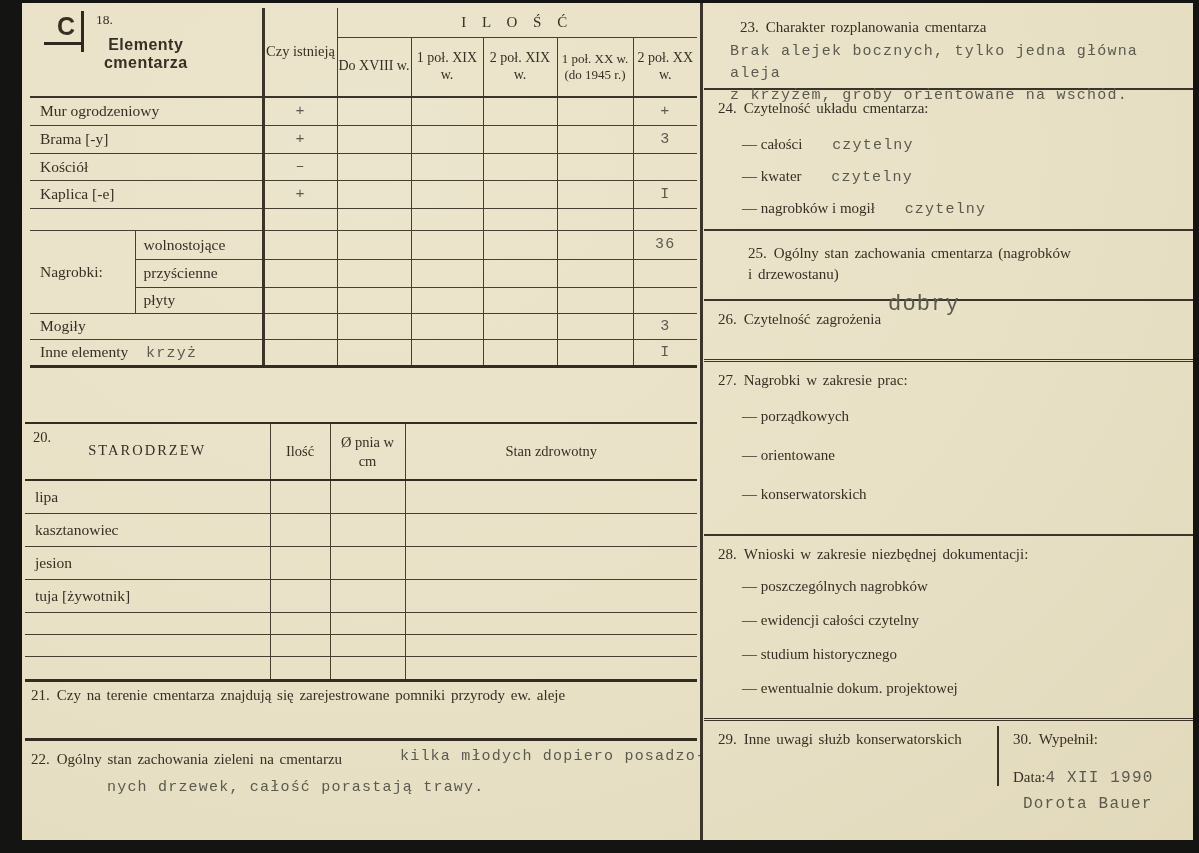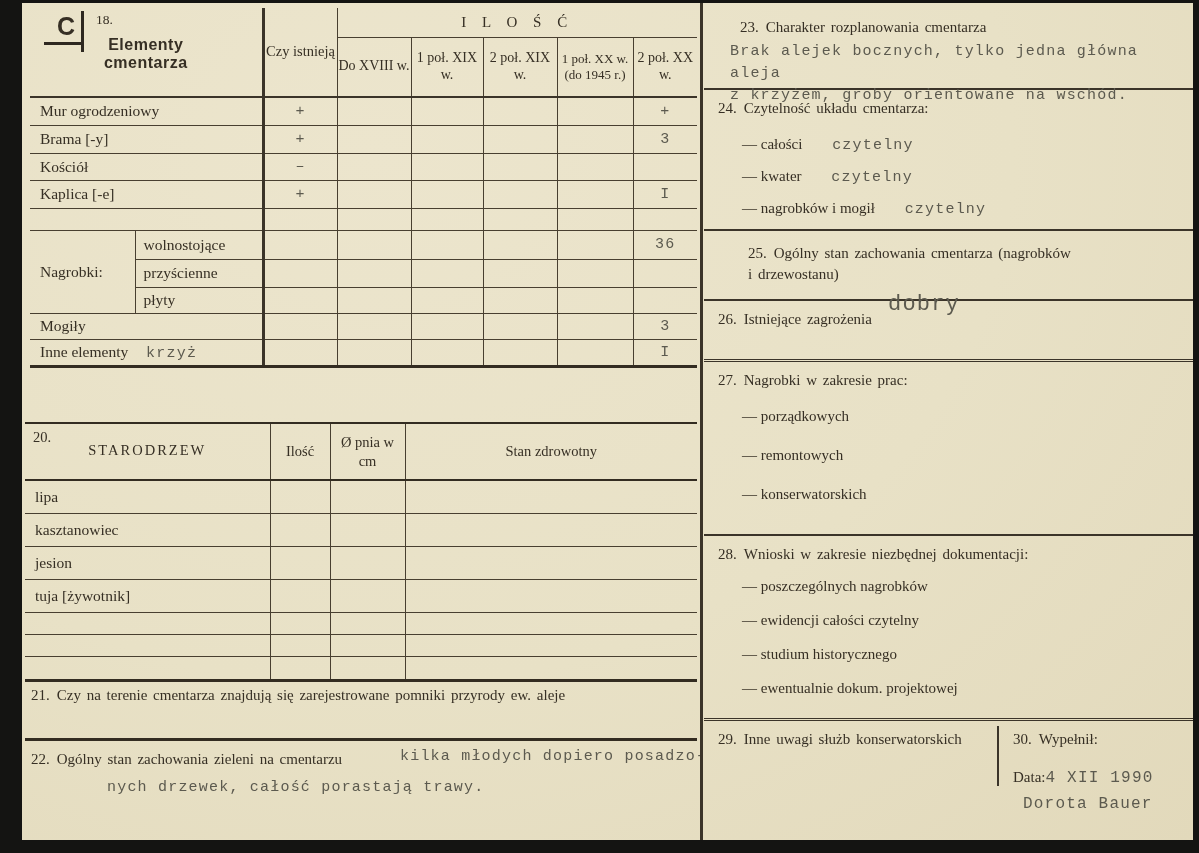--- a/index.html
+++ b/index.html
@@ -369,31 +369,31 @@
     <div class="rsec sec25 bb2">
       <div class="sec-line title-hang">
         <span class="num">25.</span><span style="white-space:pre-line;">Ogólny stan zachowania cmentarza (nagrobków
 i drzewostanu)</span>
       </div>
       <div class="typed center-ans">dobry</div>
     </div>
 
     <div class="rsec sec26 bb3">
       <div class="sec-line">
-        <span class="num">26.</span><span>Istniejące zagrożenia</span>
+        <span class="num">26.</span><span>Czytelność zagrożenia</span>
       </div>
     </div>
 
     <div class="rsec sec27 bb2">
       <div class="sec-line">
         <span class="num">27.</span><span>Nagrobki w zakresie prac:</span>
       </div>
       <div class="items">
         <div class="item">— porządkowych</div>
-        <div class="item">— remontowych</div>
+        <div class="item">— orientowane</div>
         <div class="item">— konserwatorskich</div>
       </div>
     </div>
 
     <div class="rsec sec28 bb3">
       <div class="sec-line">
         <span class="num">28.</span><span>Wnioski w zakresie niezbędnej dokumentacji:</span>
       </div>
       <div class="items">
         <div class="item">— poszczególnych nagrobków</div>

